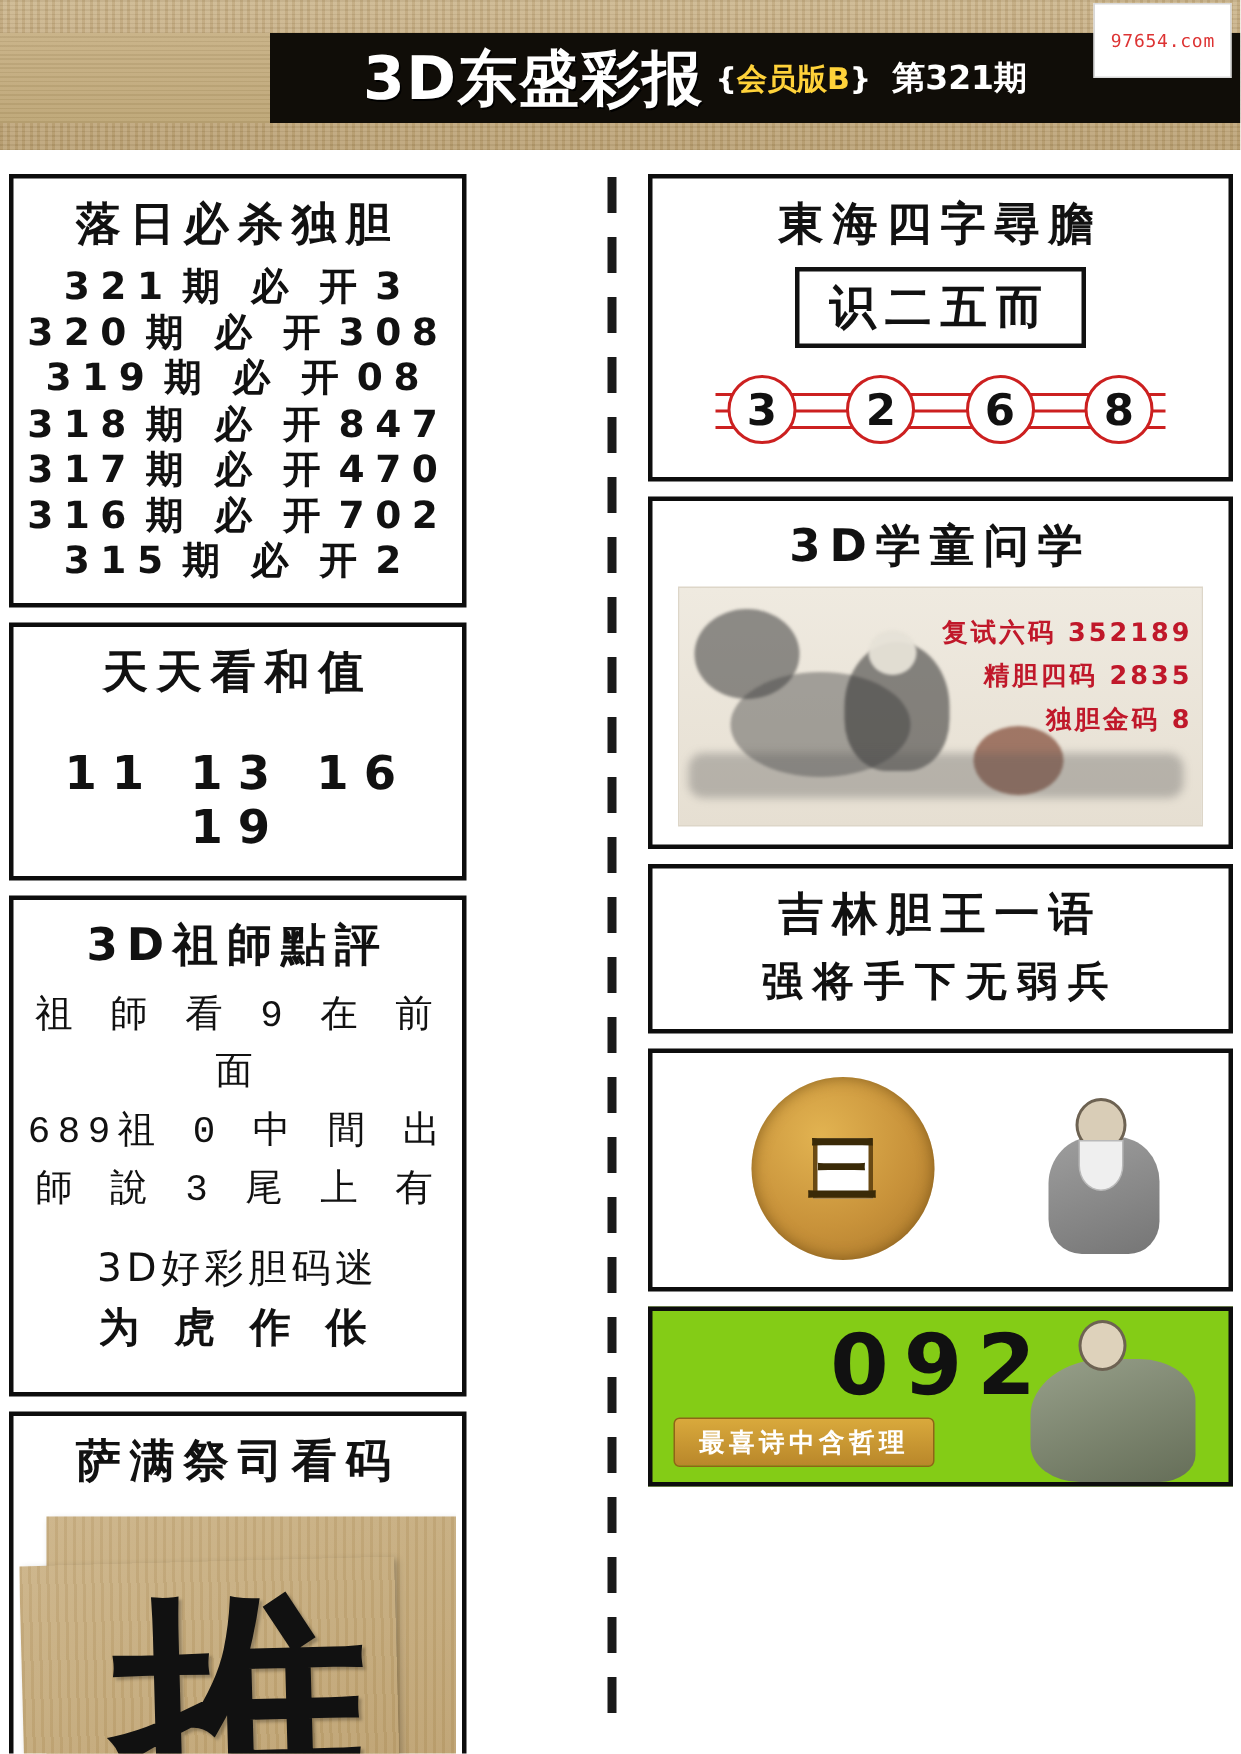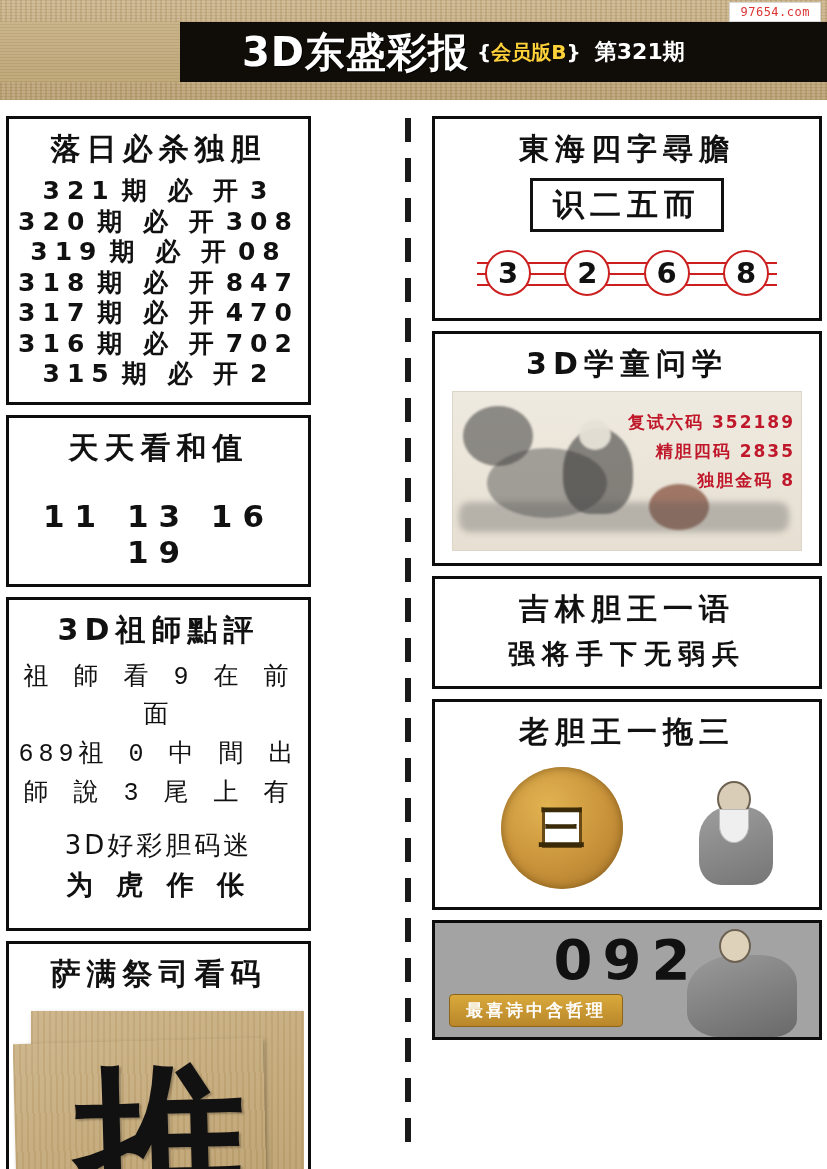--- a/index.html
+++ b/index.html
@@ -75,21 +75,21 @@
     color: #ffffff;
   }
   .watermark {
     position: absolute;
     right: 6px;
     top: 2px;
     background: #ffffff;
     border: 1px solid #d8d8d8;
     color: #d33;
     font-size: 12px;
-    padding: 2px 10px;
+    padding: 17px 10px;
     font-family: "DejaVu Sans Mono", "Liberation Mono", monospace;
     letter-spacing: 0.5px;
   }
 
   
   .page {
     position: relative;
     width: 827px;
     height: 1069px;
     background: #fff;
@@ -369,21 +369,21 @@
     background: #efefef;
     border-radius: 0 0 50% 50%;
     border: 1px solid #b9b9b9;
   }
 
   
   .big-number-block {
     border: 3px solid #0d0d0d;
     position: relative;
     height: 120px;
-    background: #a3a3a3;
+    background: #84cc16;
     overflow: hidden;
   }
   .big-number {
     position: absolute;
     left: 0; right: 0;
     top: 4px;
     text-align: center;
     font-size: 56px;
     font-weight: bold;
     letter-spacing: 10px;
@@ -555,21 +555,20 @@
         </div>
       </div>
     </div>
 
     <div class="panel">
       <h2 class="sec-title">吉林胆王一语</h2>
       <div class="sub-value">强将手下无弱兵</div>
     </div>
 
     <div class="panel">
-      <h2 class="sec-title">老胆王一拖三</h2>
       <div class="coin-block">
         <div class="coin">
           <div class="coin-square"></div>
           <div class="coin-glyph">三</div>
         </div>
         <div class="sage">
           <div class="sage-body"></div>
           <div class="sage-head"></div>
           <div class="sage-beard"></div>
         </div>

